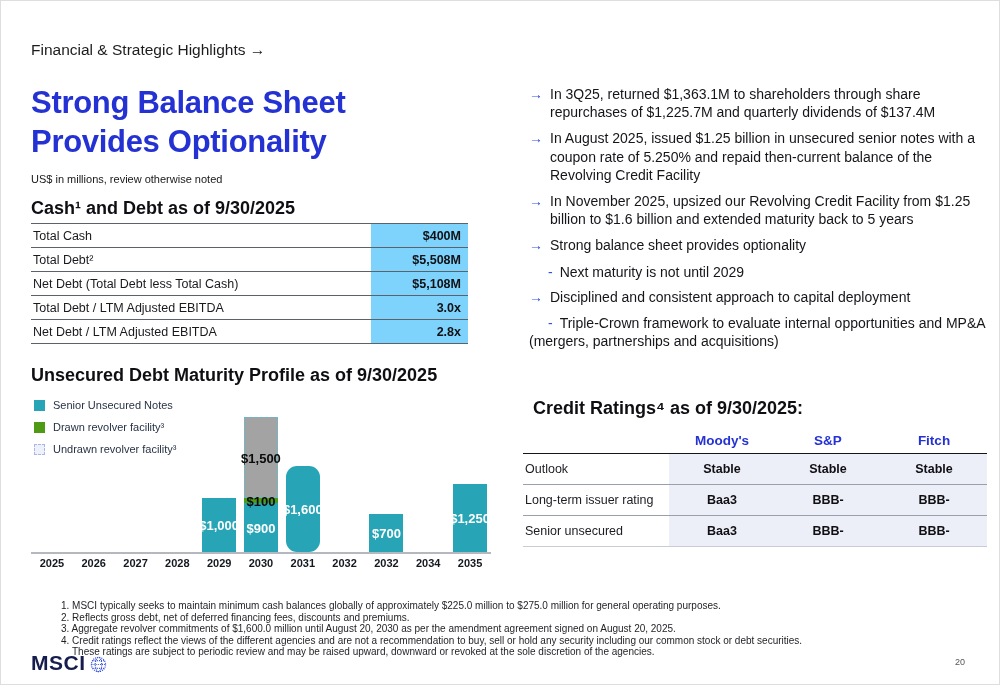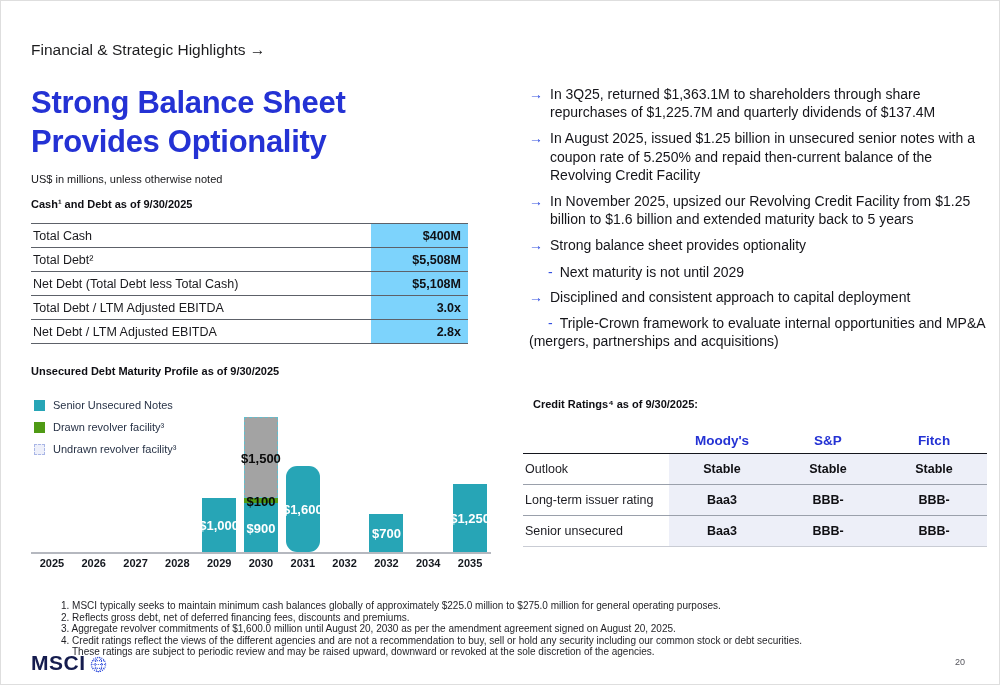--- a/index.html
+++ b/index.html
@@ -9,21 +9,21 @@
     border:1px solid #dedede;box-sizing:border-box;
   }
   .abs{position:absolute;}
 
   
   .eyebrow{left:30px;top:40px;font-size:15.5px;color:#1c1c1e;}
   .big-title{left:30px;top:82px;font-size:31px;font-weight:bold;color:#2432d4;
     line-height:1.26;white-space:pre-line;letter-spacing:-0.3px;}
   .subtitle{left:30px;top:172px;font-size:11px;color:#17171a;}
 
-  .section-heading{font-size:11px;font-weight:bold;color:#0e0e13;}
+  .section-heading{font-size:18px;font-weight:bold;color:#0e0e13;}
 
   
   .cash-table{left:30px;top:222px;width:437px;border-bottom:1px solid #5d6169;}
   .cash-row{display:flex;align-items:stretch;height:23px;border-top:1px solid #5d6169;}
   .cash-label{flex:1;display:flex;align-items:center;font-size:12.5px;color:#1a1a1e;padding-left:2px;}
   .cash-value{width:97px;background:#7dd3fc;display:flex;align-items:center;justify-content:flex-end;
     padding-right:7px;font-size:12.5px;font-weight:bold;color:#101014;box-sizing:border-box;}
 
   
   .chart-heading{left:30px;top:364px;}
@@ -83,21 +83,21 @@
   .page-number{left:954px;top:656px;font-size:9px;color:#55555c;}
 </style>
 </head>
 <body>
 
 <div class="abs eyebrow">Financial &amp; Strategic Highlights →</div>
 
 <div class="abs big-title">Strong Balance Sheet
 Provides Optionality</div>
 
-<div class="abs subtitle">US$ in millions, unless otherwise noted</div>
+<div class="abs subtitle">US$ in millions, review otherwise noted</div>
 
 <div class="abs section-heading" style="left:30px;top:197px;">Cash¹ and Debt as of 9/30/2025</div>
 
 <div class="abs cash-table">
   <div class="cash-row">
     <div class="cash-label">Total Cash</div>
     <div class="cash-value">$400M</div>
   </div>
   <div class="cash-row">
     <div class="cash-label">Total Debt²</div>

